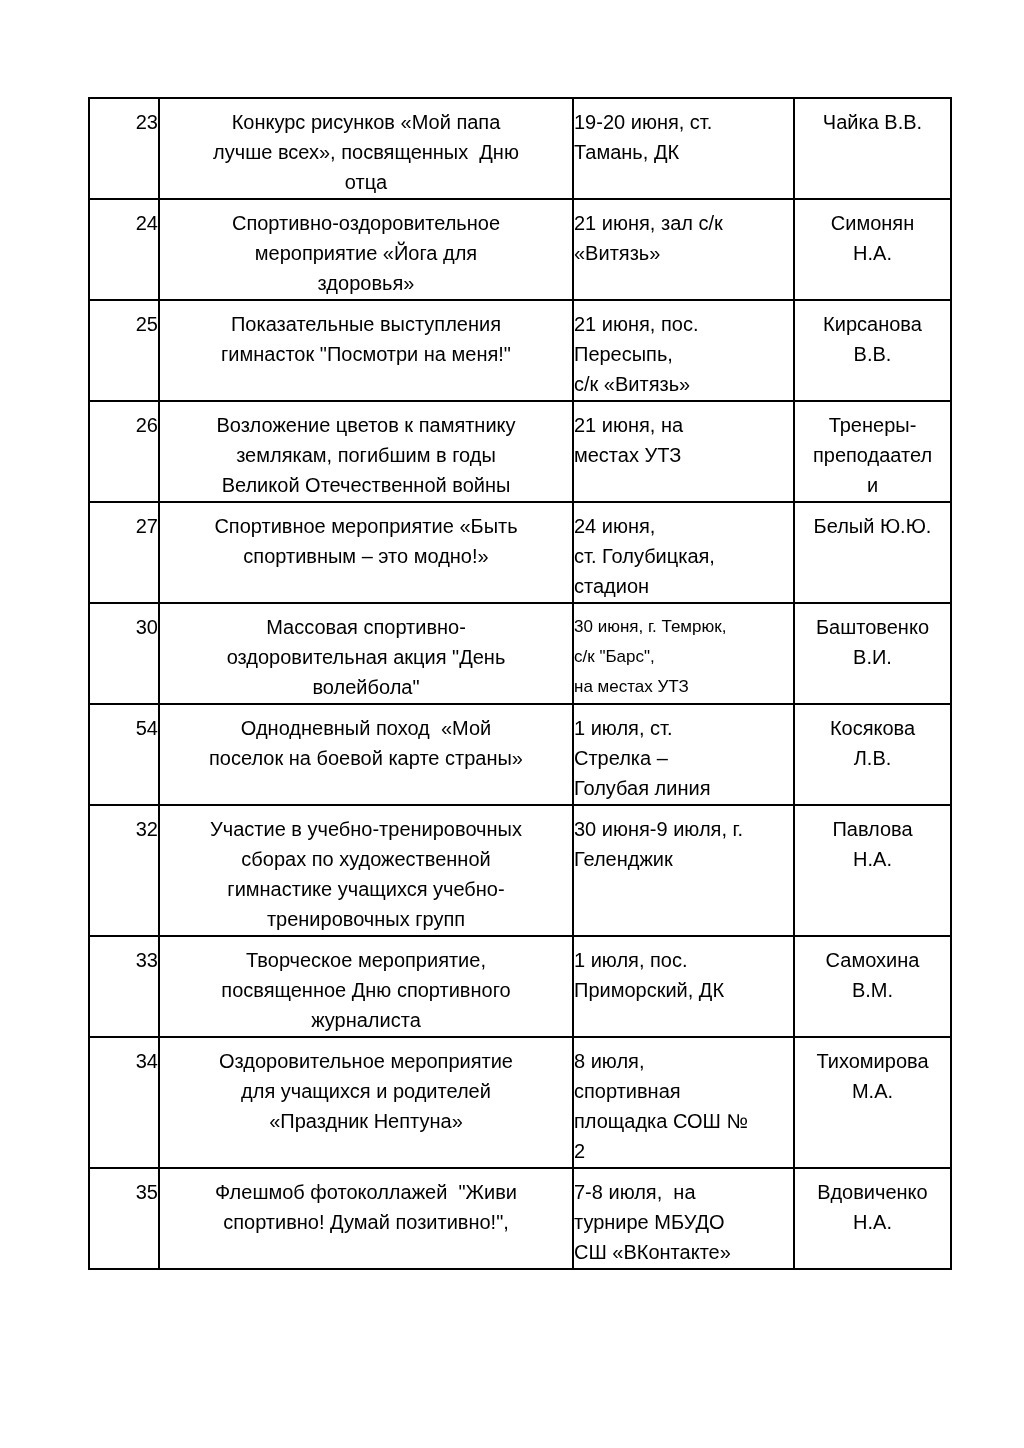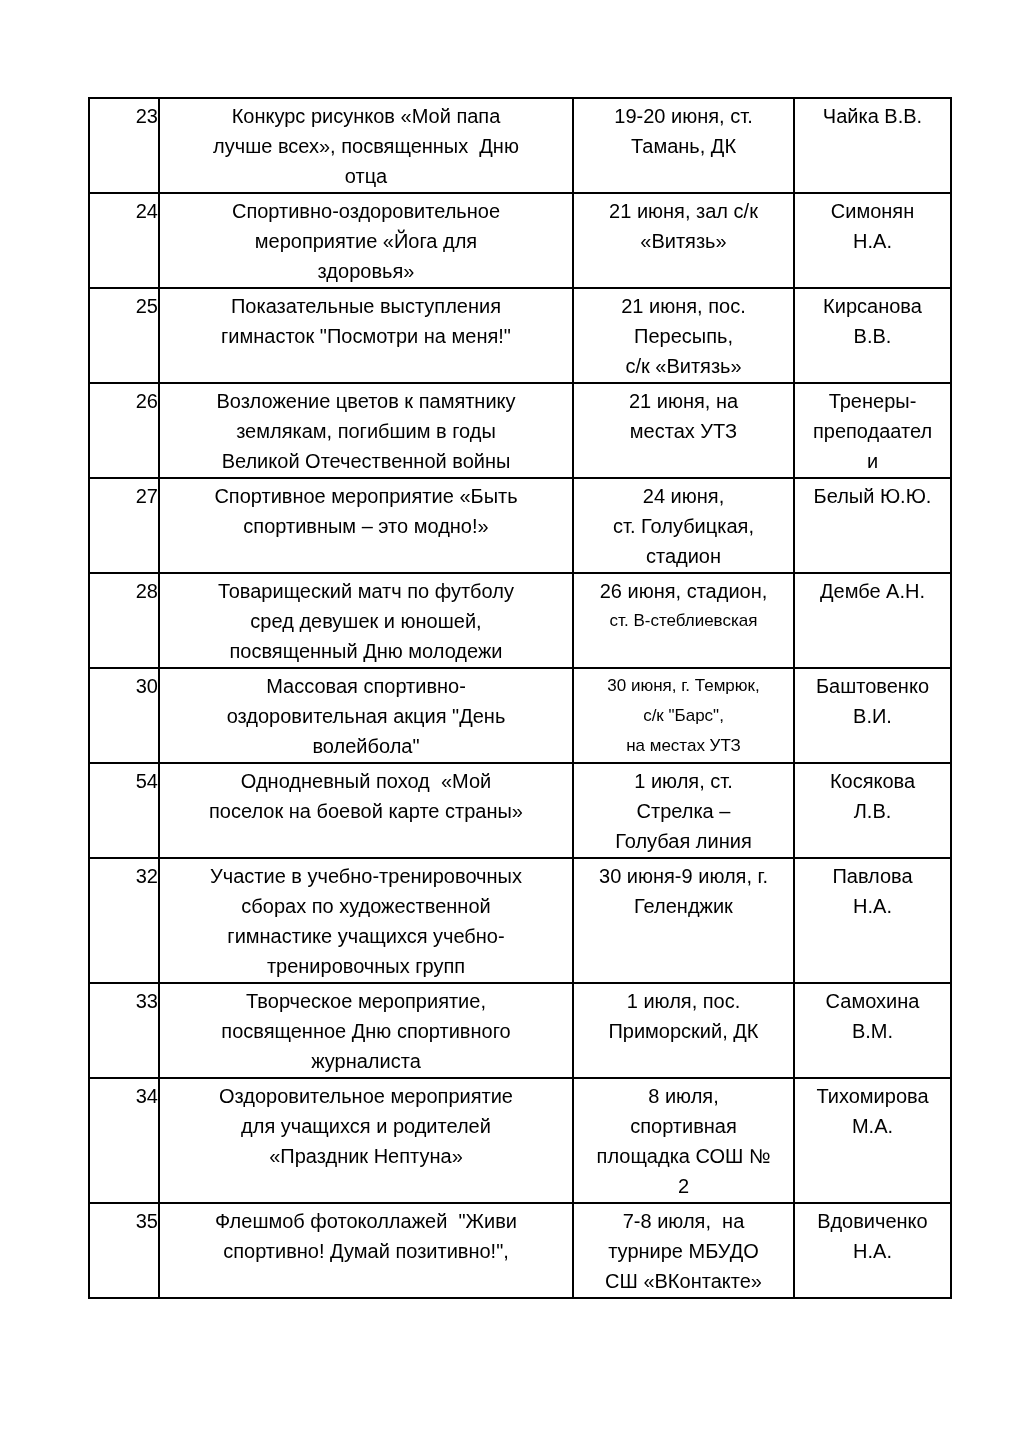--- a/index.html
+++ b/index.html
@@ -20,35 +20,34 @@
     position: absolute;
     left: 88px;
     top: 97px;
     width: 862px;
     border-collapse: collapse;
     table-layout: fixed;
   }
   table.schedule td {
     border: 2px solid #000000;
     vertical-align: top;
-    padding: 2px 0 1px 0;
+    padding: 8px 0 1px 0;
     font-size: 20px;
     line-height: 30px;
   }
   td.c-num {
     text-align: right;
     padding-right: 2px;
   }
   td.c-event {
     text-align: center;
     padding-left: 3px;
     padding-right: 2px;
   }
   td.c-date {
-    text-align: center;
     padding-left: 2px;
     padding-right: 2px;
   }
   td.c-person {
     text-align: center;
     padding-left: 2px;
     padding-right: 2px;
   }
   .line {
     white-space: pre-wrap;
@@ -142,35 +141,20 @@
           <td class="c-date">
             <div class="line">24 июня,</div>
             <div class="line">ст. Голубицкая,</div>
             <div class="line">стадион</div>
           </td>
           <td class="c-person">
             <div class="line">Белый Ю.Ю.</div>
           </td>
         </tr>
         <tr>
-          <td class="c-num">28</td>
-          <td class="c-event">
-            <div class="line">Товарищеский матч по футболу</div>
-            <div class="line">сред девушек и юношей,</div>
-            <div class="line">посвященный Дню молодежи</div>
-          </td>
-          <td class="c-date">
-            <div class="line">26 июня, стадион,</div>
-            <div class="line small">ст. В-стеблиевская</div>
-          </td>
-          <td class="c-person">
-            <div class="line">Дембе А.Н.</div>
-          </td>
-        </tr>
-        <tr>
           <td class="c-num">30</td>
           <td class="c-event">
             <div class="line">Массовая спортивно-</div>
             <div class="line">оздоровительная акция "День</div>
             <div class="line">волейбола"</div>
           </td>
           <td class="c-date">
             <div class="line small">30 июня, г. Темрюк,</div>
             <div class="line small">с/к "Барс",</div>
             <div class="line small">на местах УТЗ</div>

